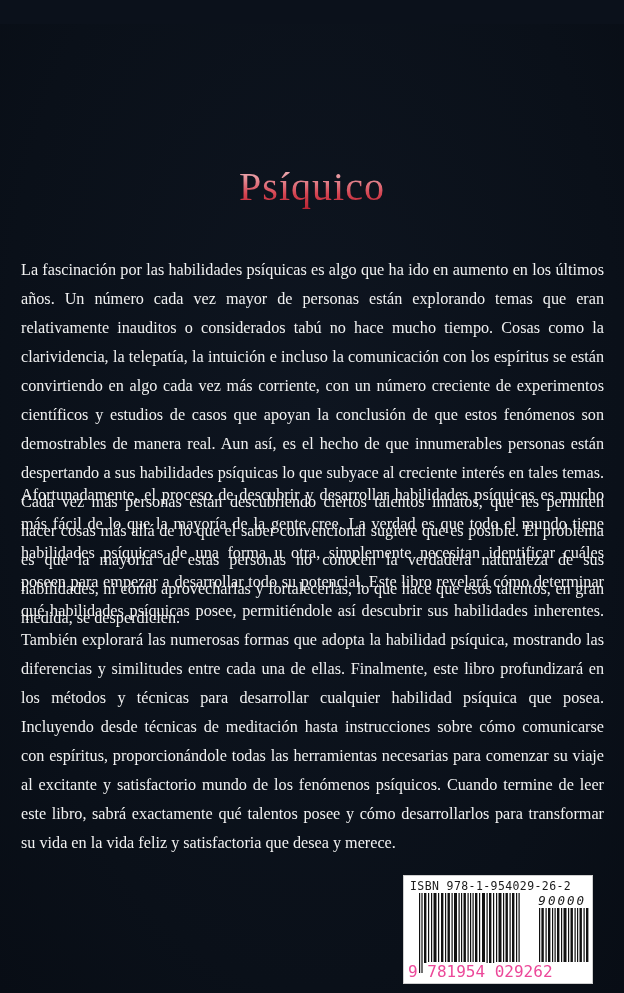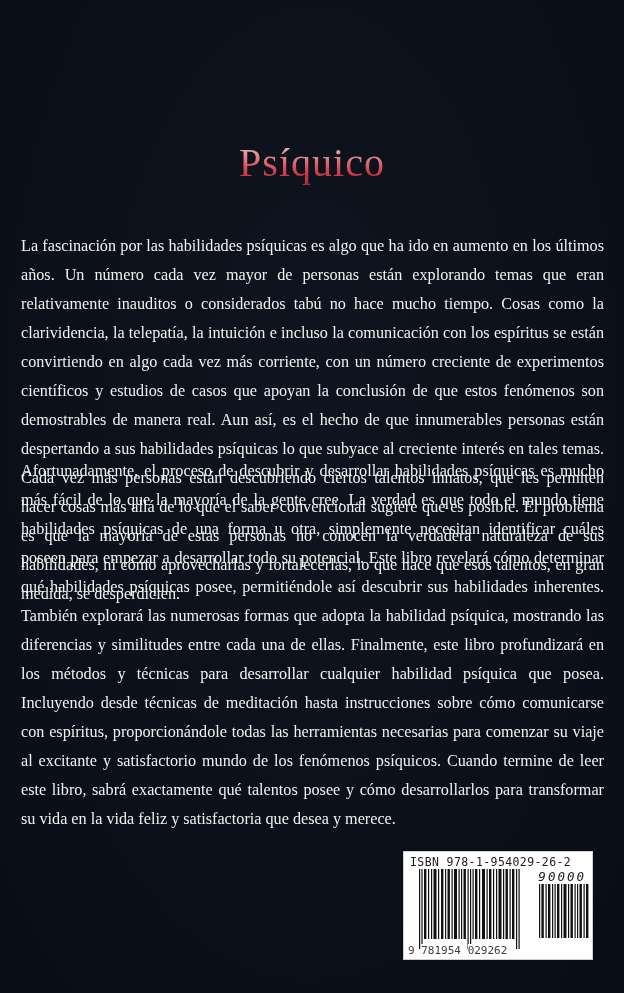--- a/index.html
+++ b/index.html
@@ -11,20 +11,21 @@
       height: 993px;
       background: #0b111b;
       position: relative;
       overflow: hidden;
       font-family: "Liberation Serif", "DejaVu Serif", serif;
     }
     .cover {
       position: absolute;
       inset: 0;
       background: radial-gradient(ellipse at 50% 40%, #0e1520 0%, #0a1019 70%, #080d15 100%);
+      margin-top: 24px;
     }
     .title {
       position: absolute;
       left: 0;
       width: 624px;
       top: 138px;
       text-align: center;
       font-family: "Liberation Serif", "DejaVu Serif", serif;
       font-size: 40px;
       letter-spacing: 1px;
@@ -89,22 +90,22 @@
       left: 135px;
       top: 32px;
       width: 50px;
       height: 54px;
     }
     .ean-digits {
       position: absolute;
       left: 4px;
       bottom: 2px;
       font-family: "DejaVu Sans Mono", "Liberation Mono", monospace;
-      font-size: 11px;
-      color: #404040;
+      font-size: 16px;
+      color: #ec4899;
       white-space: nowrap;
       background: transparent;
     }
     .ean-digits span { background: #fff; }
   </style>
 </head>
 <body>
 
 <div class="cover">
 

